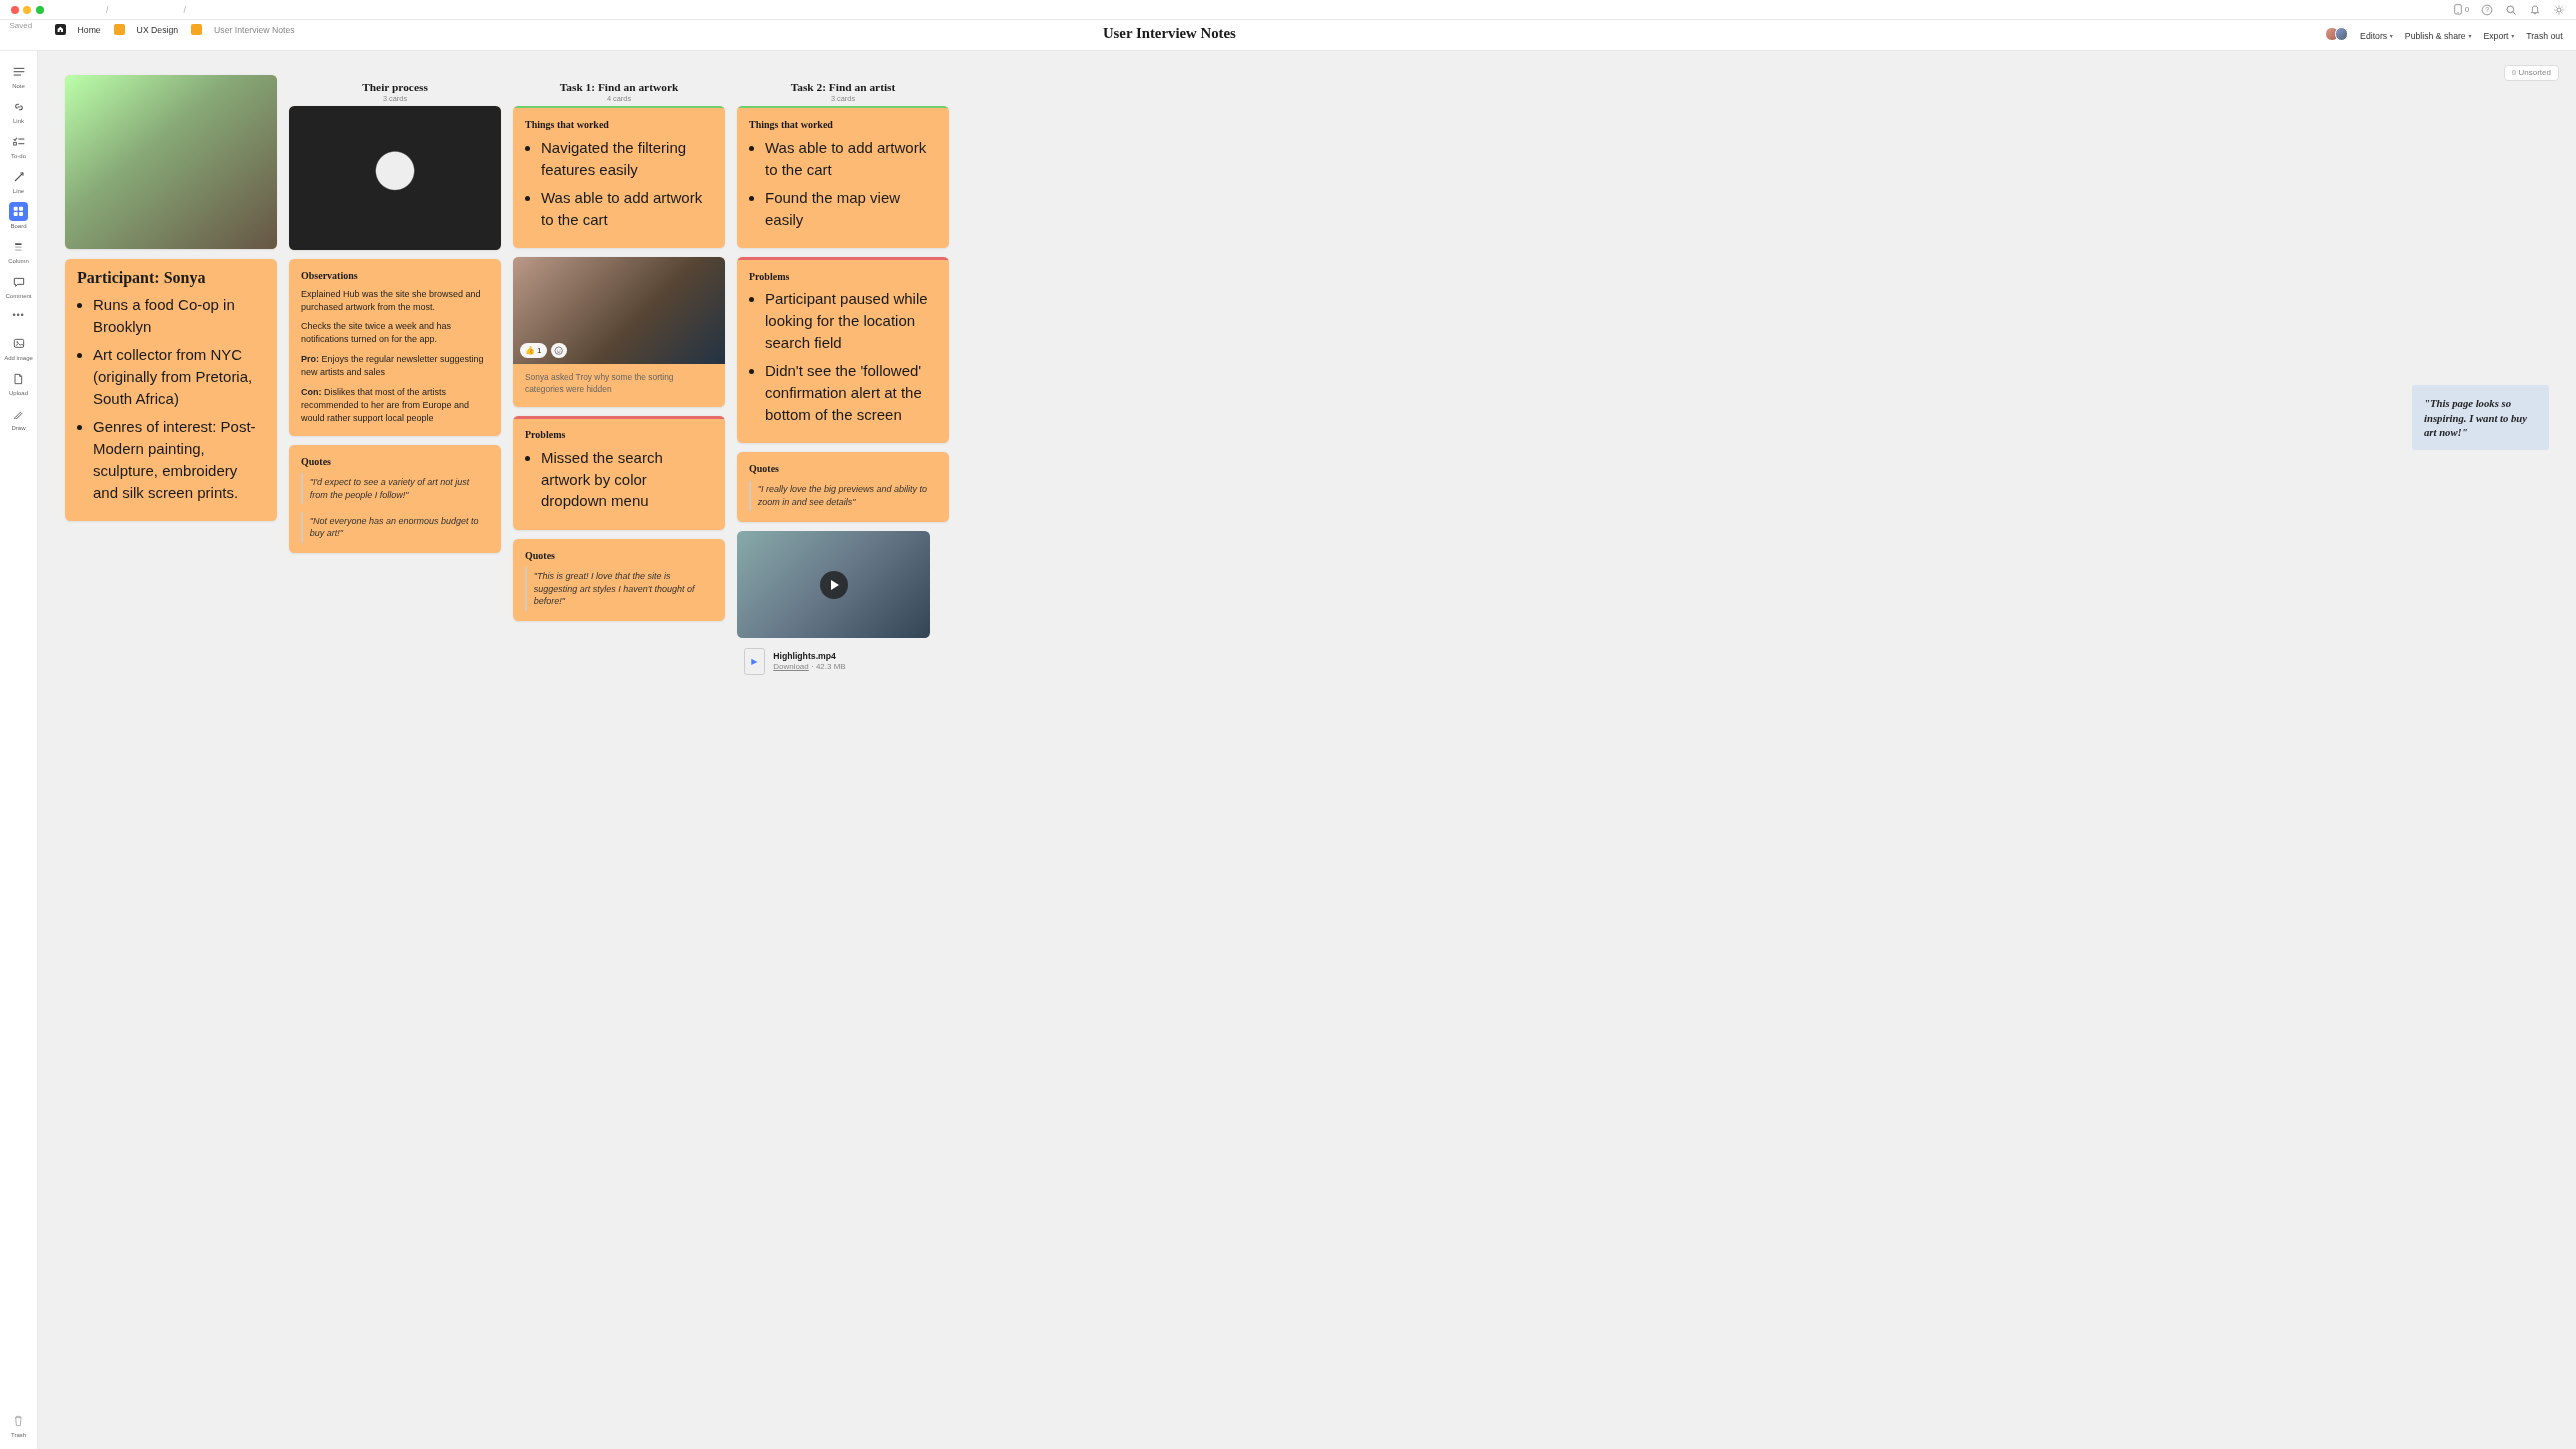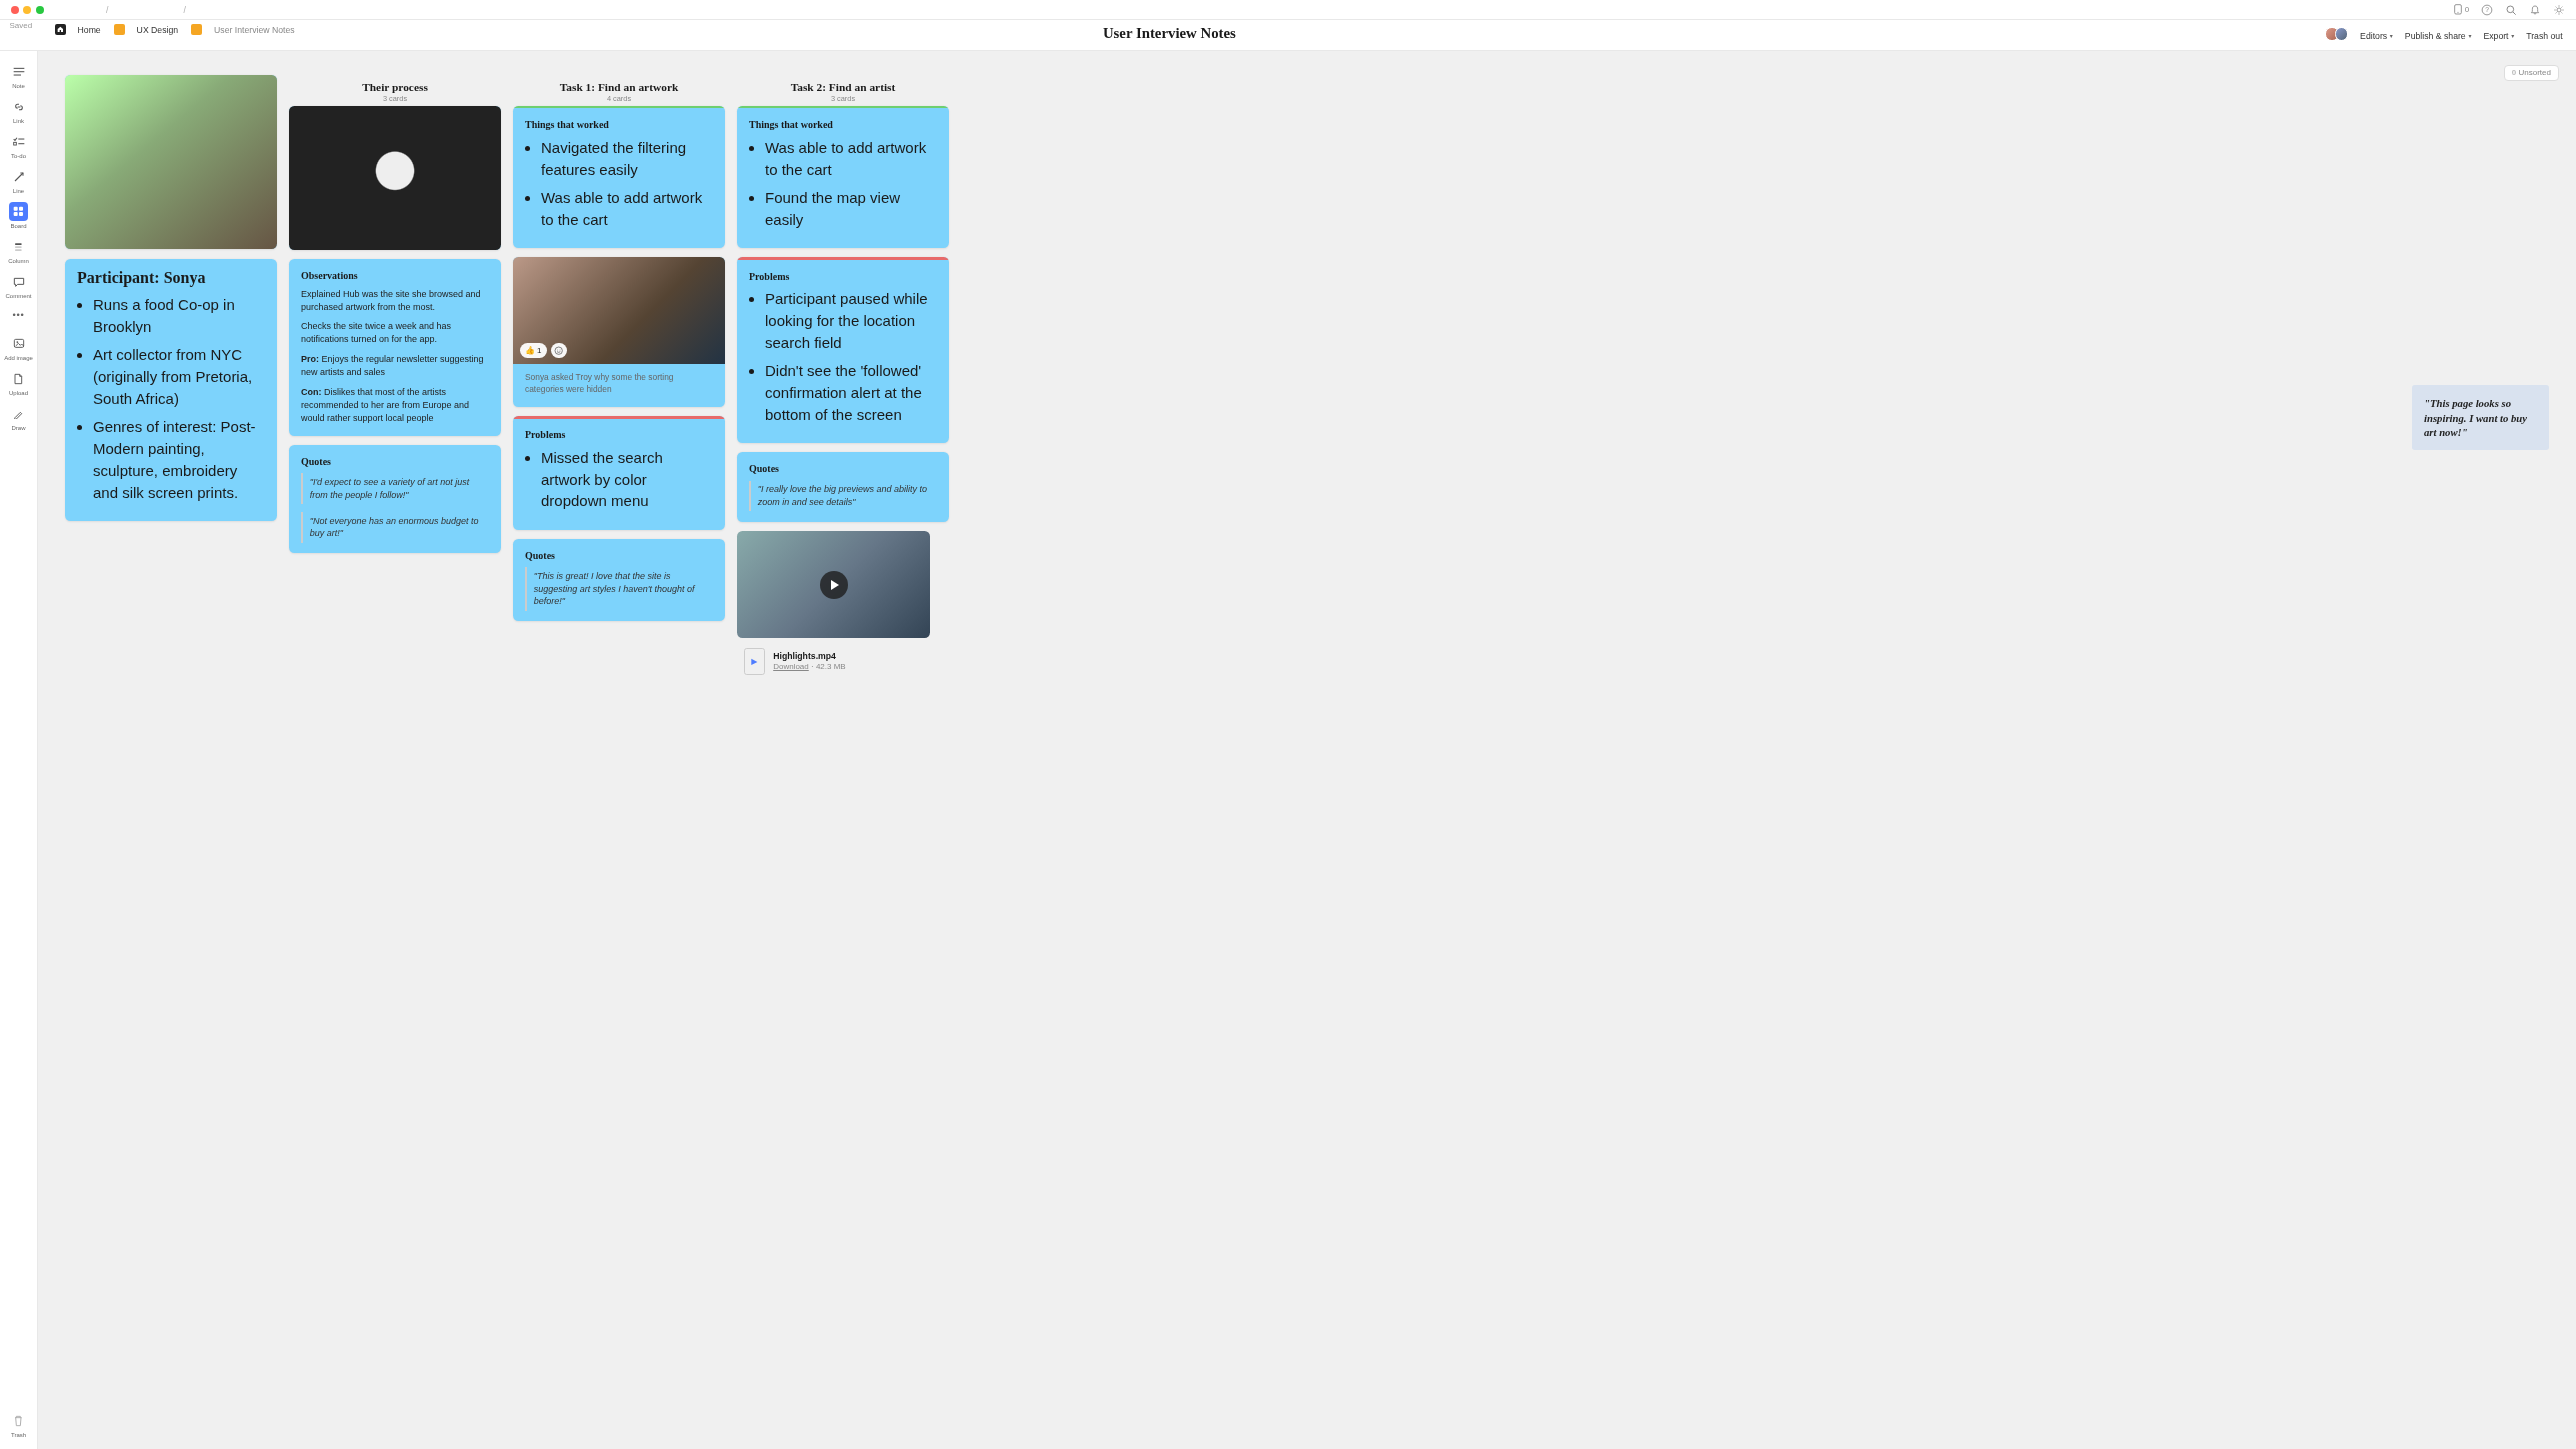--- a/index.html
+++ b/index.html
@@ -69,21 +69,21 @@
 .unsorted-pill {
   position: absolute; top: 13.4px; right: 17.4px; background: #fff;
   border: 0.7px solid #ddd; border-radius: 4px; padding: 2.7px 6.7px; font-size: 8px;
   color: #888; cursor: pointer;
 }
 .unsorted-pill b { color: #bbb; font-weight: 600; }
 
 .columns { display: flex; gap: 12px; align-items: flex-start; }
 .col { width: 212px; flex-shrink: 0; }
 
-.card { background: #7dd3fc; border-radius: 5.4px; box-shadow: 0 0.7px 2px rgba(0,0,0,0.08); margin-bottom: 9.4px; overflow: hidden; }
+.card { background: #fdba74; border-radius: 5.4px; box-shadow: 0 0.7px 2px rgba(0,0,0,0.08); margin-bottom: 9.4px; overflow: hidden; }
 .card-img { background: #555; }
 .card-body { padding: 10.7px 12px; }
 .card-title { font-family: Georgia, serif; font-weight: 700; font-size: 16px; margin-bottom: 6.7px; }
 .card ul { list-style: disc; padding-left: 16px; }
 .card ul li { margin-bottom: 6.7px; line-height: 1.45; font-size: 15px; }
 
 .sec-head { text-align: center; padding: 5.4px 0 2.7px; }
 .sec-title { font-family: Georgia, serif; font-weight: 700; font-size: 11.4px; }
 .sec-sub { font-size: 7.4px; color: #888; margin-top: 1.3px; }
 

